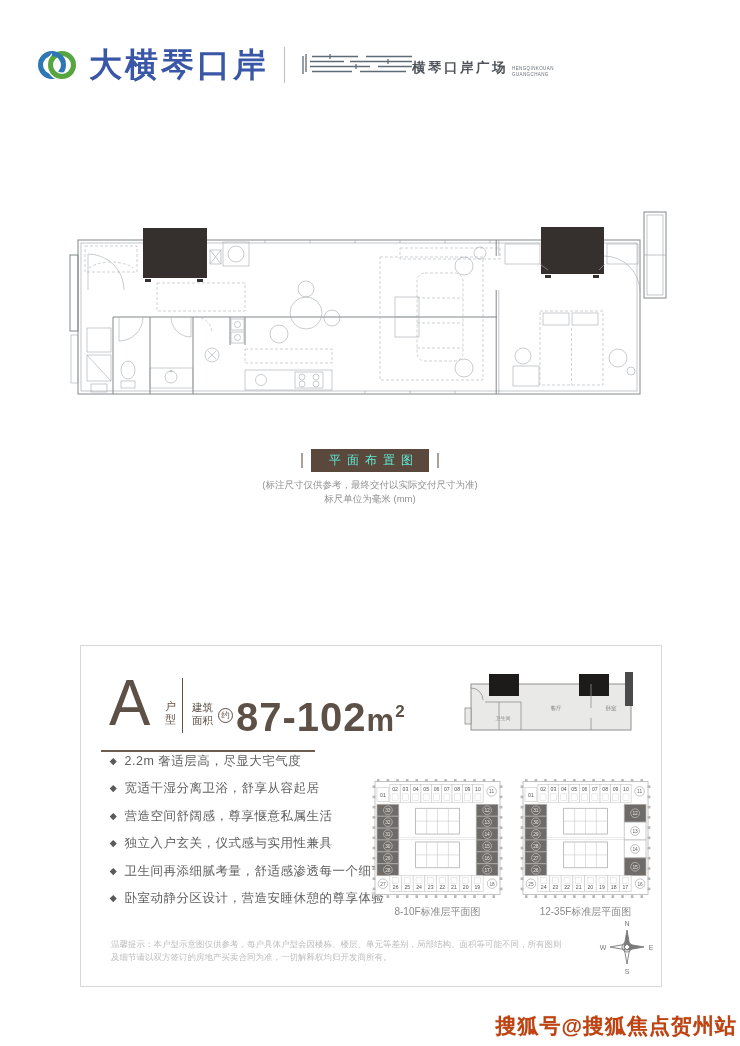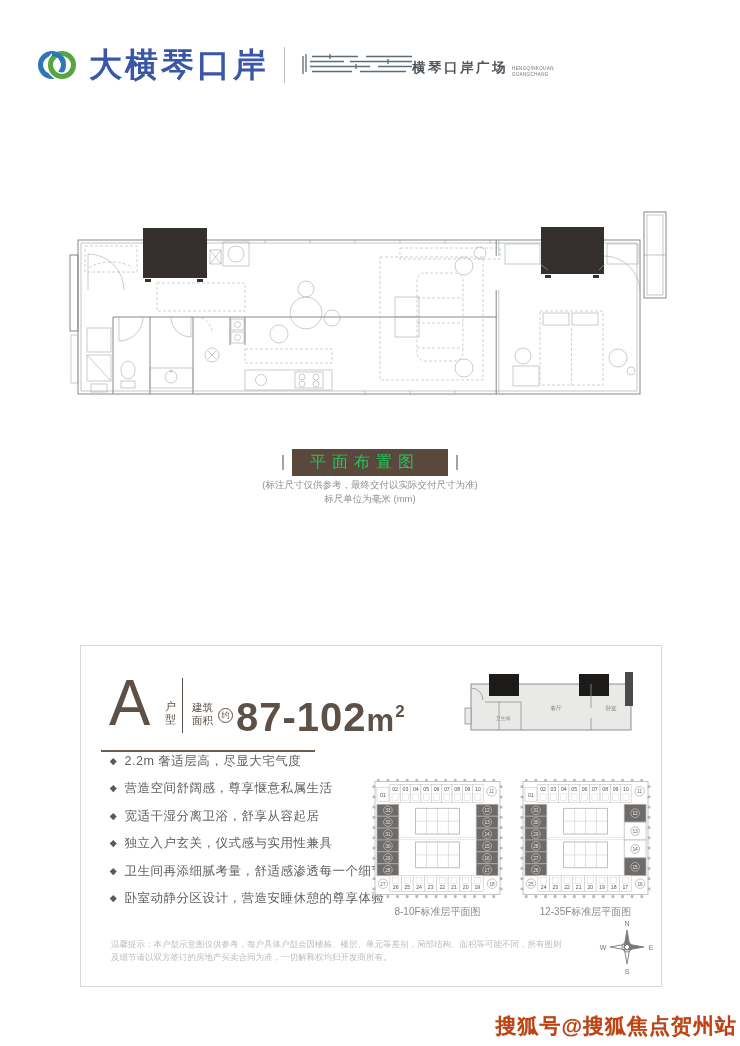--- a/index.html
+++ b/index.html
@@ -18,22 +18,22 @@
   .floorplan{position:absolute;left:65px;top:198px;width:610px;height:230px;}
   .floorplan svg .w{stroke:#82878a;fill:none;stroke-width:1;}
   .floorplan svg .w2{stroke:#9aa0a3;fill:none;stroke-width:.6;}
   .floorplan svg .f{stroke:#a4a9ac;fill:none;stroke-width:.6;}
   .floorplan svg .d{stroke:#aeb3b6;fill:none;stroke-width:.6;stroke-dasharray:3 2;}
   .floorplan svg .blk{fill:#35302e;stroke:none;}
   
   .plan-label-row{position:absolute;top:449px;left:0;width:740px;display:flex;
                   justify-content:center;align-items:center;gap:8px;}
   .label-bar{width:2px;height:15px;background:#a9a29c;}
-  .plan-label{background:#5a483c;color:#22c55e;font-size:16px;letter-spacing:6px;
-              padding:3px 28px 3px 18px;}
+  .plan-label{background:#5a483c;color:#5eead4;font-size:12px;letter-spacing:6px;
+              padding:3px 10px 3px 18px;}
   .plan-note{position:absolute;left:0;width:740px;text-align:center;color:#919191;font-size:9.5px;}
   .note1{top:479px;} .note2{top:493px;}
   
   .card{position:absolute;left:80px;top:645px;width:580px;height:340px;background:#fff;
         border:1px solid #d8d8d8;}
   .unit-letter{position:absolute;left:28px;top:26px;font-size:62px;line-height:62px;
                color:#5d5046;transform:scaleY(1.05);}
   .unit-type{position:absolute;left:84px;top:54px;font-size:11px;line-height:13px;
              color:#5d5046;width:12px;}
   .title-divider{position:absolute;left:101px;top:32px;width:1px;height:55px;background:#5d5046;}
@@ -250,25 +250,25 @@
     <div class="area-value"><span>87-102</span><span class="area-unit">m</span><sup>2</sup></div>
     <div class="title-underline"></div>
 
     <ul class="features">
       <li>
           <span class="diamond"></span>
           <span>2.2m 奢适层高，尽显大宅气度</span>
         </li>
       <li>
           <span class="diamond"></span>
-          <span>营造空间舒阔感，尊享惬意私属生活</span>
+          <span>宽适干湿分离卫浴，舒享从容起居</span>
         </li>
       <li>
           <span class="diamond"></span>
-          <span>宽适干湿分离卫浴，舒享从容起居</span>
+          <span>营造空间舒阔感，尊享惬意私属生活</span>
         </li>
       <li>
           <span class="diamond"></span>
           <span>独立入户玄关，仪式感与实用性兼具</span>
         </li>
       <li>
           <span class="diamond"></span>
           <span>卫生间再添细腻考量，舒适感渗透每一个细节</span>
         </li>
       <li>

